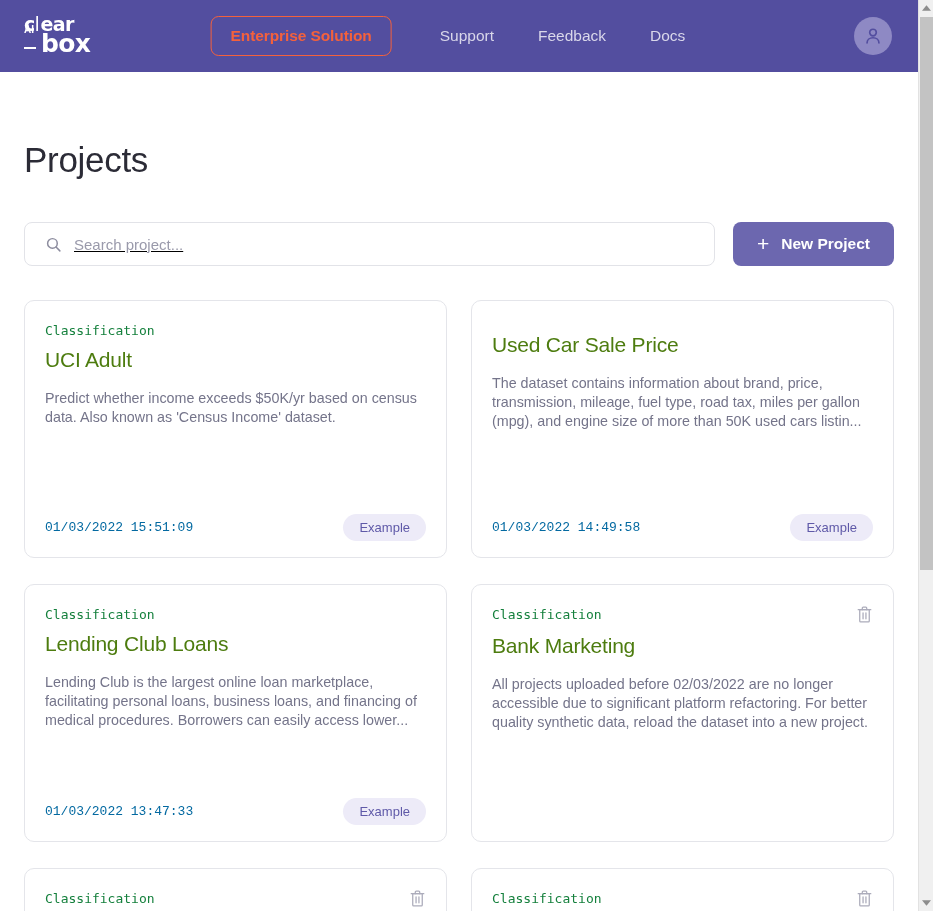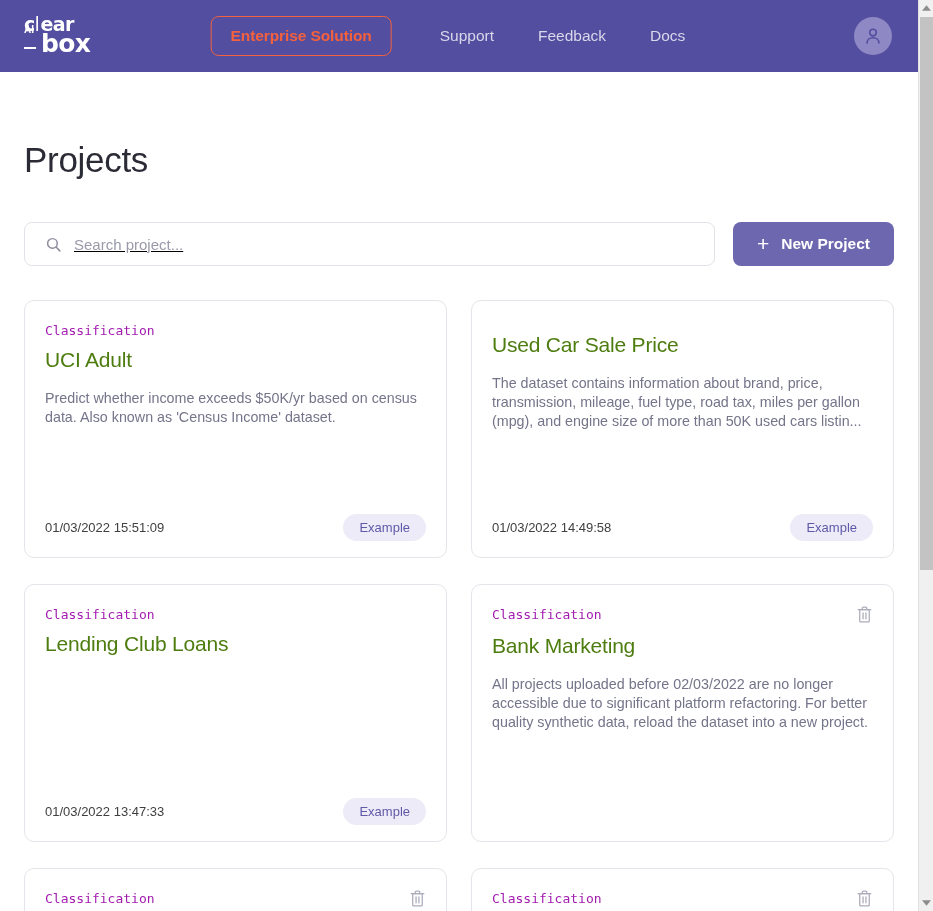--- a/index.html
+++ b/index.html
@@ -231,21 +231,21 @@
   .card-head {
     display: flex;
     align-items: flex-start;
     justify-content: space-between;
   }
 
   .card-type {
     font-family: "DejaVu Sans Mono", monospace;
     font-size: 13px;
     letter-spacing: 0px;
-    color: #a21caf;
+    color: #15803d;
   }
   .card-type.regression { color: #F4613C; }
 
   .trash-btn {
     background: transparent;
     border: none;
     cursor: pointer;
     padding: 0;
     line-height: 0;
     margin-top: -2px;
@@ -270,23 +270,23 @@
 
   .card-foot {
     margin-top: auto;
     padding-top: 22px;
     display: flex;
     align-items: center;
     justify-content: space-between;
   }
 
   .card-date {
-    font-family: Liberation Sans, sans-serif;
+    font-family: Liberation Mono, monospace;
     font-size: 13px;
-    color: #404040;
+    color: #0369a1;
     text-align: right;
   }
 
   .badge {
     font-family: Liberation Sans, sans-serif;
     font-size: 13px;
     border-radius: 14px;
     padding: 6px 16px;
   }
   .badge.example { background: #EDEBF8; color: #5F59A8; }
@@ -394,20 +394,21 @@
             <span class="card-date">01/03/2022 14:49:58</span>
             <span class="badge example">Example</span>
           </div>
         </div>
 
         <div class="card">
           <div class="card-head">
             <span class="card-type">Classification</span>
           </div>
           <div class="card-title">Lending Club Loans</div>
+          <div class="card-desc">Lending Club is the largest online loan marketplace, facilitating personal loans, business loans, and financing of medical procedures. Borrowers can easily access lower...</div>
           <div class="card-foot">
             <span class="card-date">01/03/2022 13:47:33</span>
             <span class="badge example">Example</span>
           </div>
         </div>
 
         <div class="card">
           <div class="card-head">
             <span class="card-type">Classification</span>
             <button class="trash-btn">

